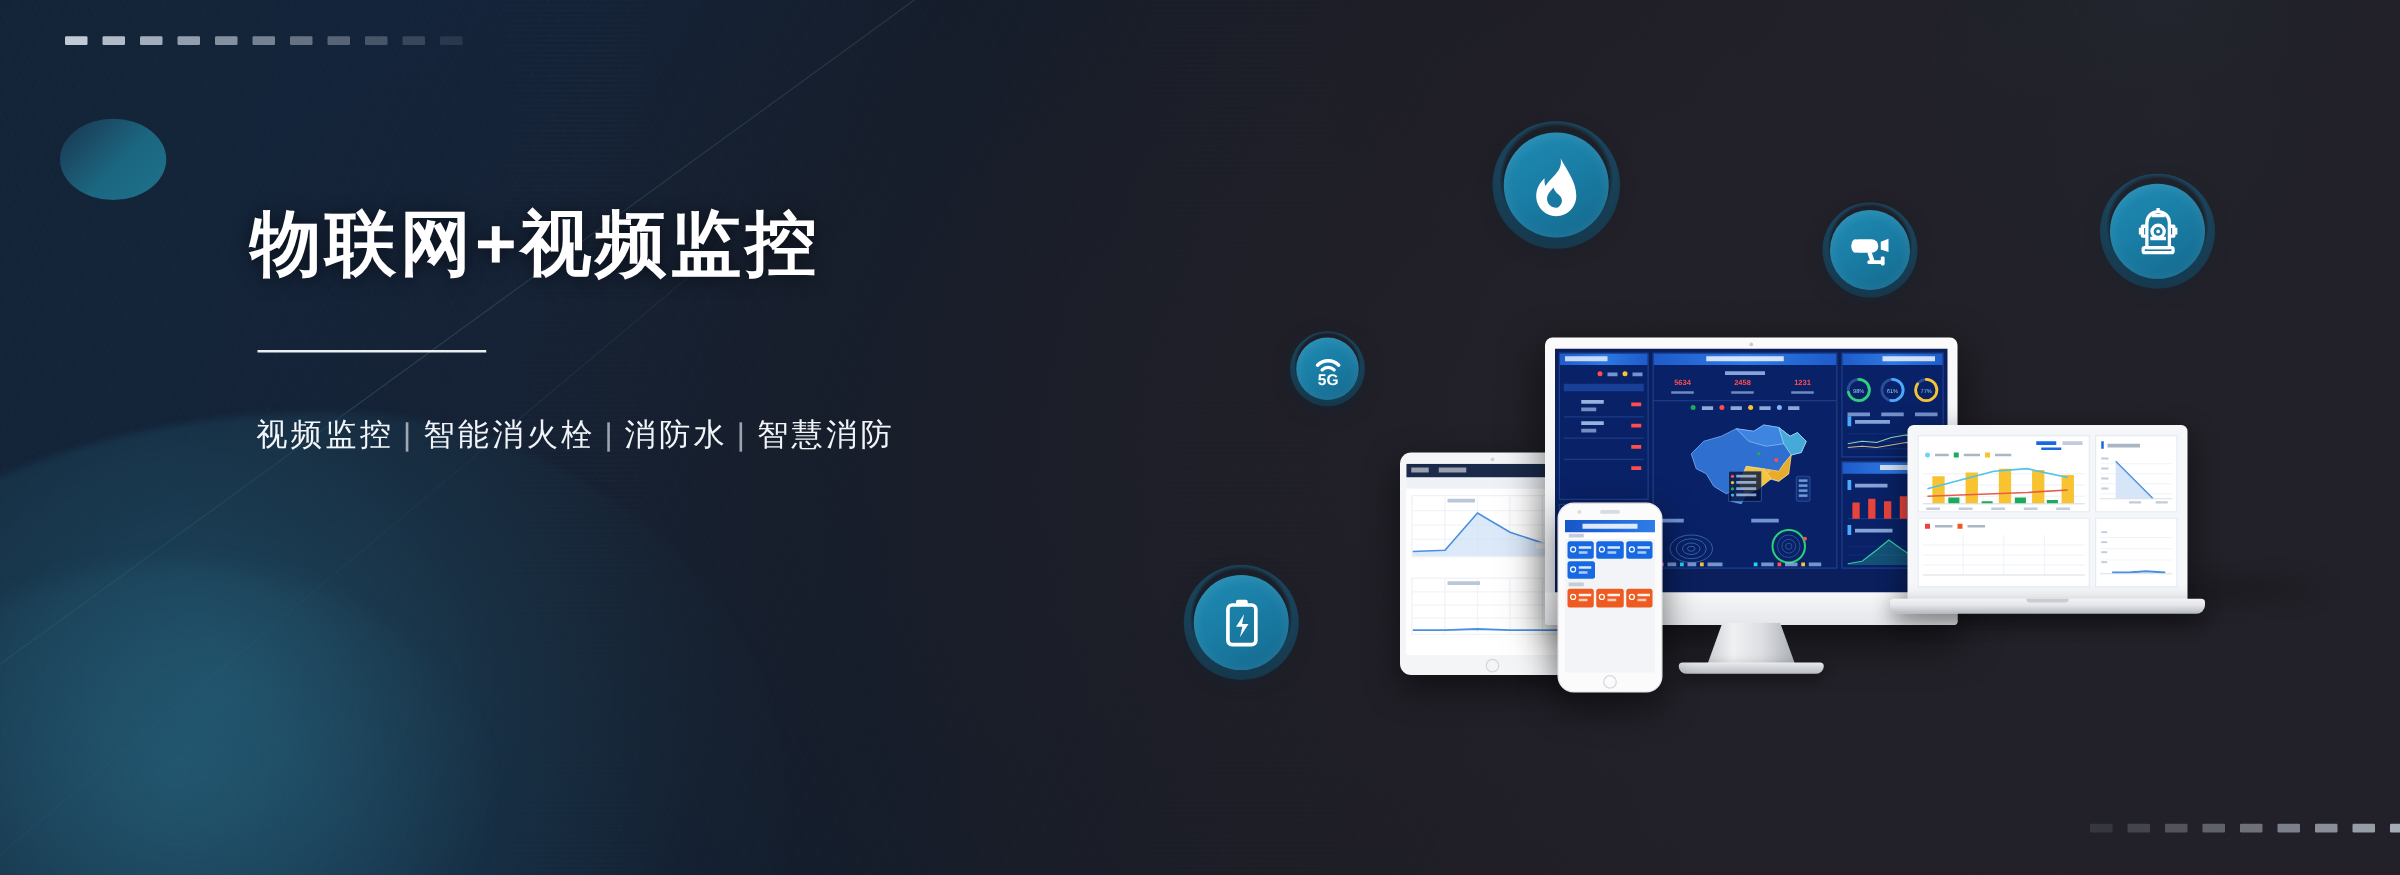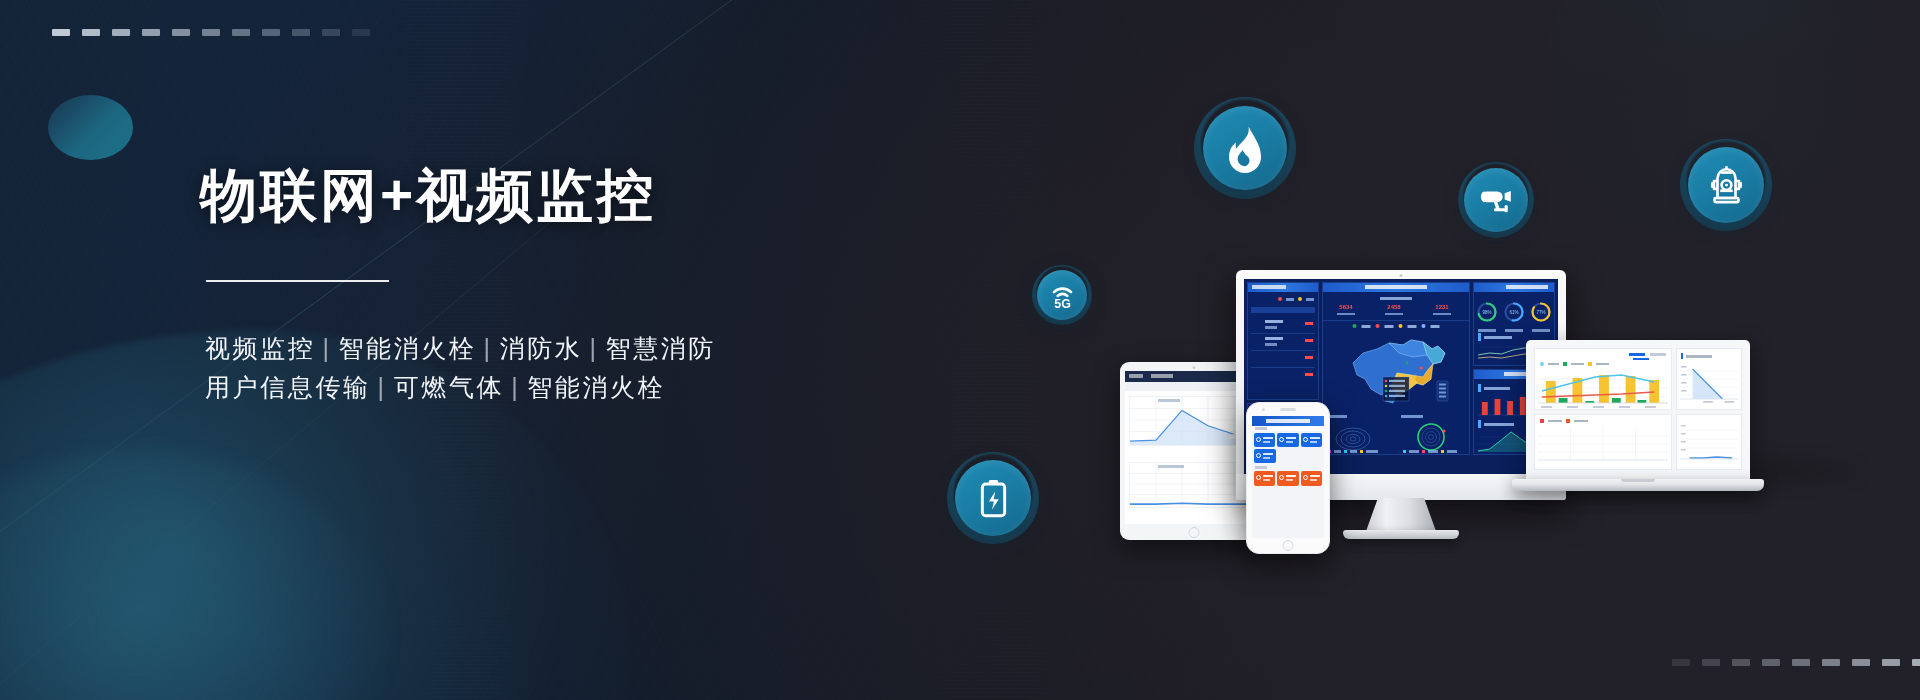--- a/index.html
+++ b/index.html
@@ -578,21 +578,20 @@
       <b style="background: rgba(207, 217, 228, 0.6);"></b>
       <b style="background: rgba(207, 217, 228, 0.68);"></b>
       <b style="background: rgba(207, 217, 228, 0.76);"></b>
     </div>
 
   <div class="copy">
     <h1 class="headline">物联网+视频监控</h1>
     <div class="rule"></div>
     <div class="features" id="featureList">
         <div class="featline"><span>视频监控</span><em>|</em><span>智能消火栓</span><em>|</em><span>消防水</span><em>|</em><span>智慧消防</span></div>
-        <div class="featline"><span>用户信息传输</span><em>|</em><span>可燃气体</span><em>|</em><span>智能消火栓</span></div>
       </div>
   </div>
 
   <div id="badgeLayer">
       <div class="badge" title="消防火灾" style="left: 1194px; top: 97px; width: 102px; height: 102px;">
         <div class="ring"></div>
         <div class="disc" style="inset: 9px;"></div>
         <span style="position: relative; z-index: 3; line-height: 0;"><svg width="52" height="52" viewBox="0 0 24 24" fill="#fff">
       <path d="M13.6 2.1c.5 2.4-.4 4.2-1.7 5.7-1.3 1.5-2.9 2.8-3.9 4.6-.3-.9-.4-1.9-.3-2.9-1.9 1.6-3.1 4-3.1 6.6 0 4.1 3.3 7.4 7.4 7.4s7.4-3.3 7.4-7.4c0-5.6-3.6-9.6-5.8-14zM12 20.4c-1.9 0-3.4-1.5-3.4-3.3 0-1.7 1.1-2.6 2.4-4.2.3 1 .8 1.7 1.5 2.3.9.8 1.6 1.4 1.6 2.6-.1 1.5-1.3 2.6-2.1 2.6z"></path>
           </svg></span>

